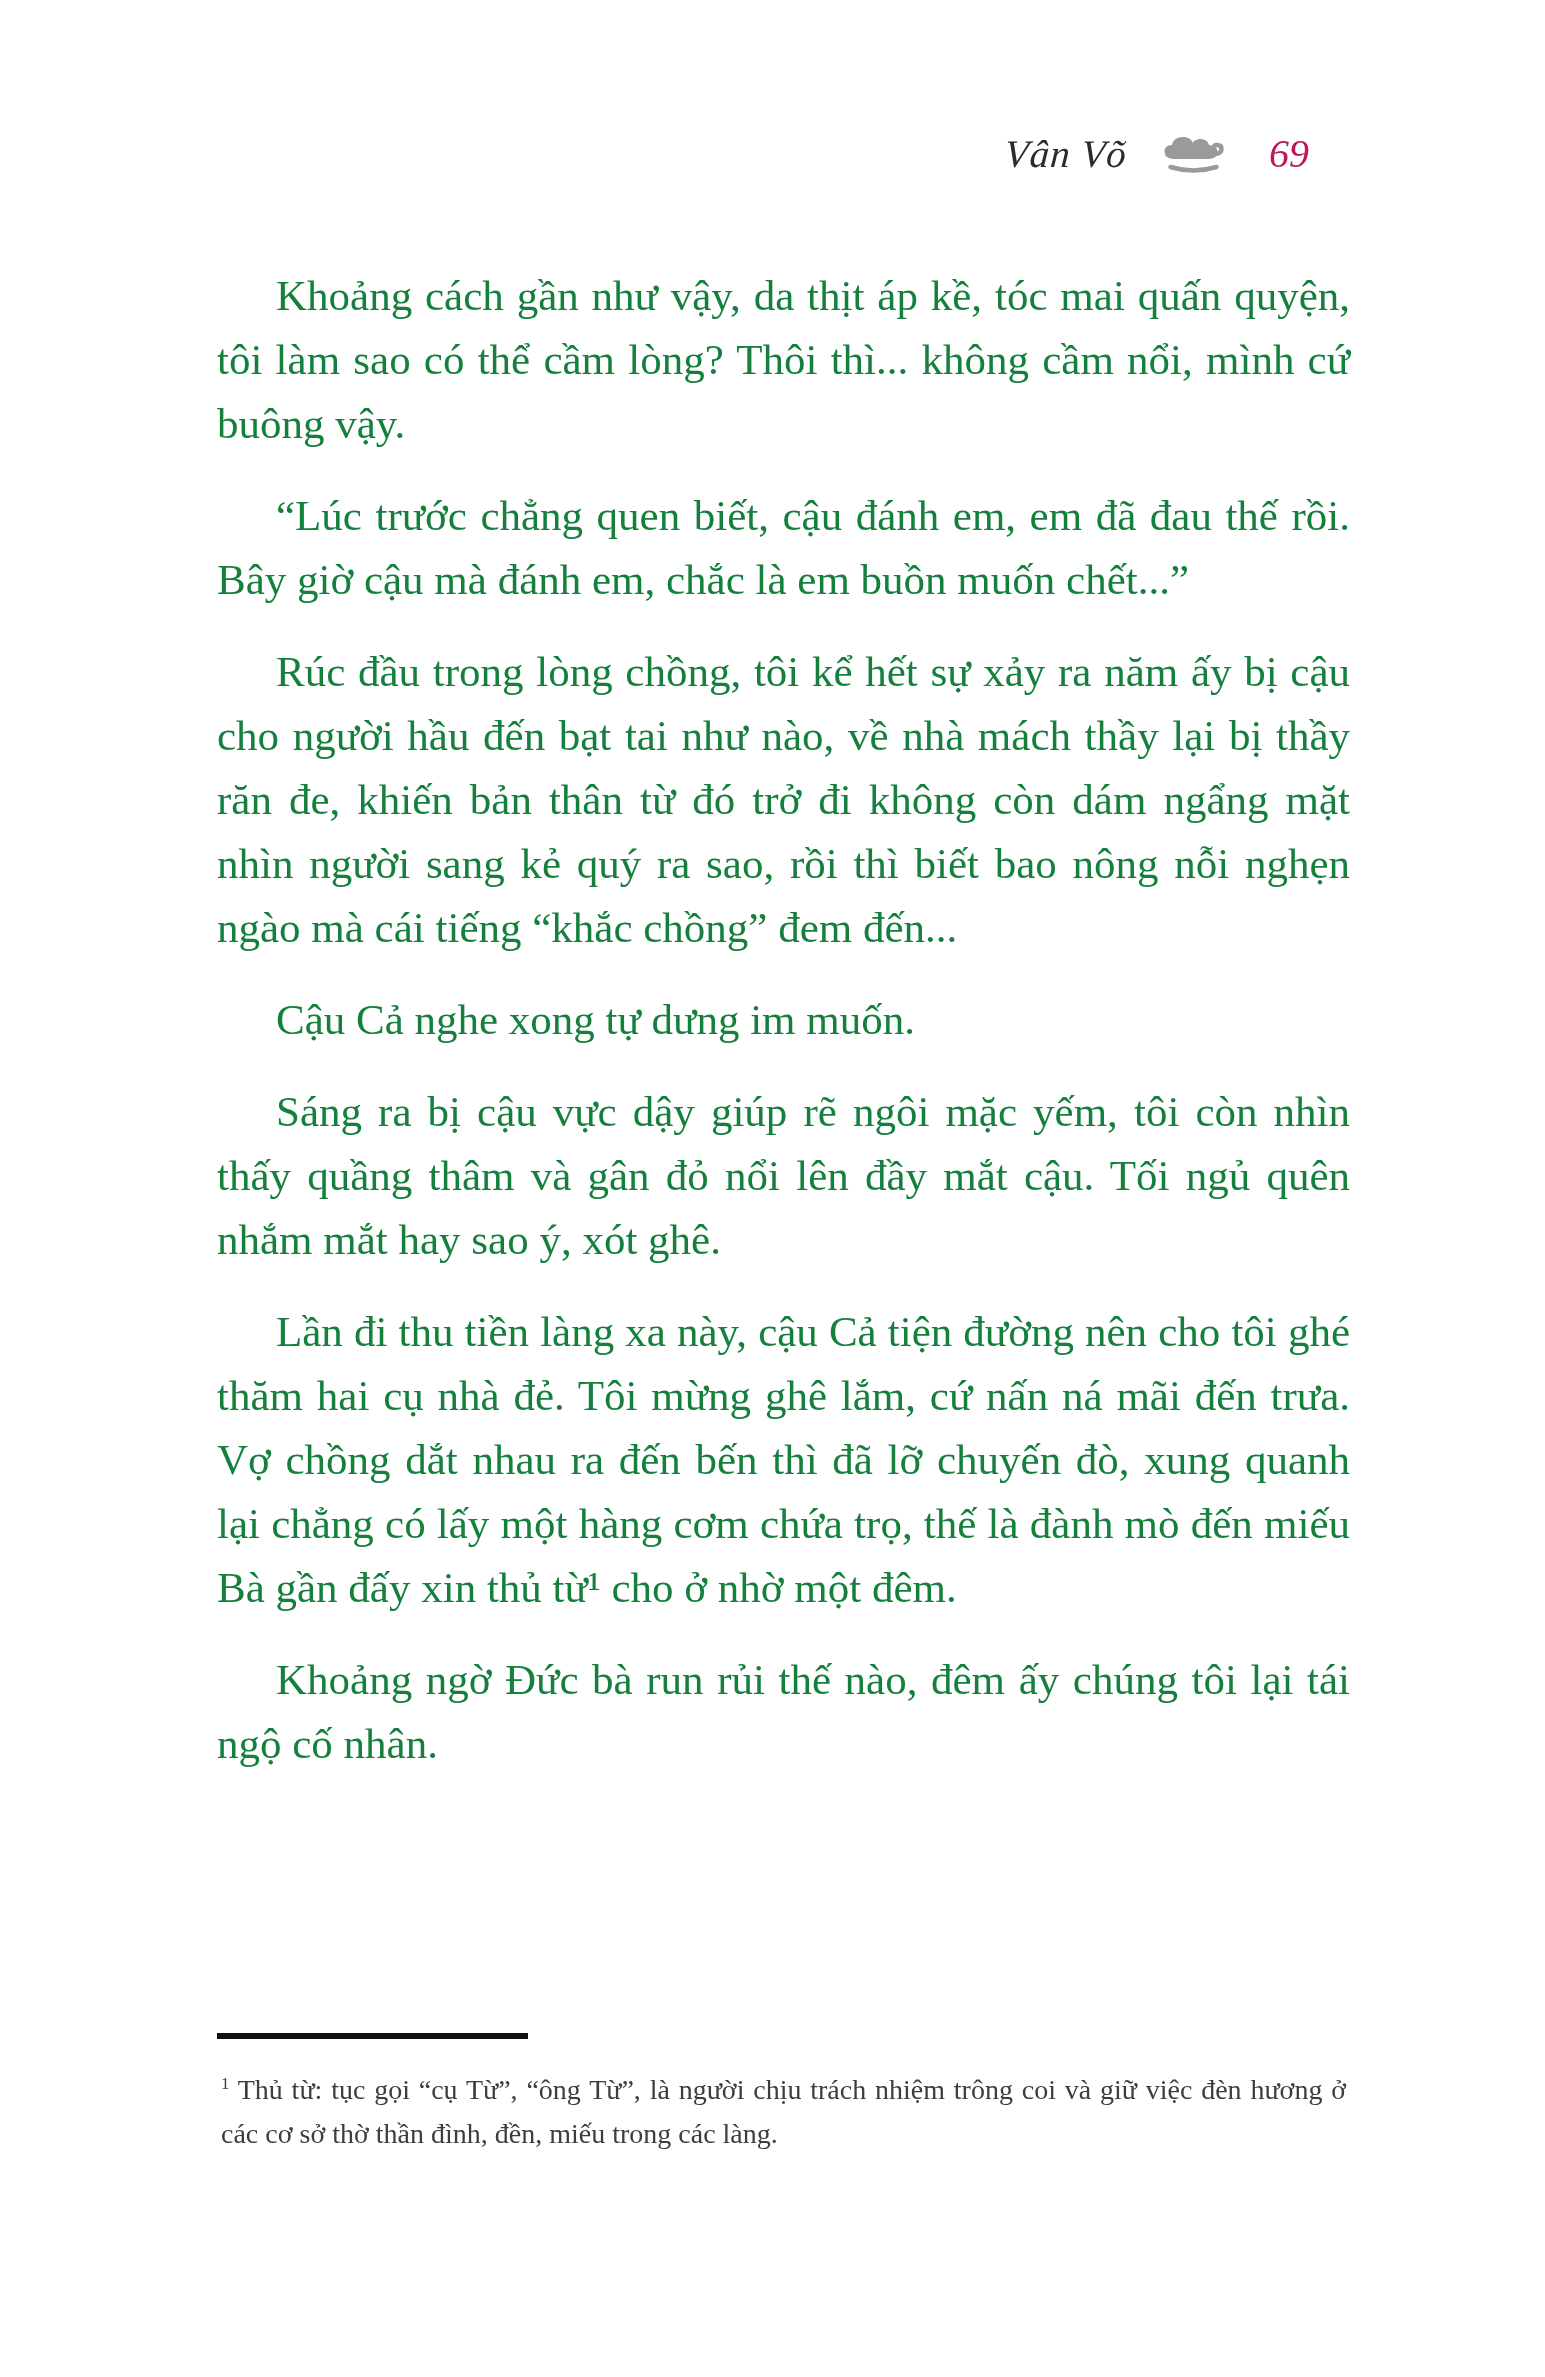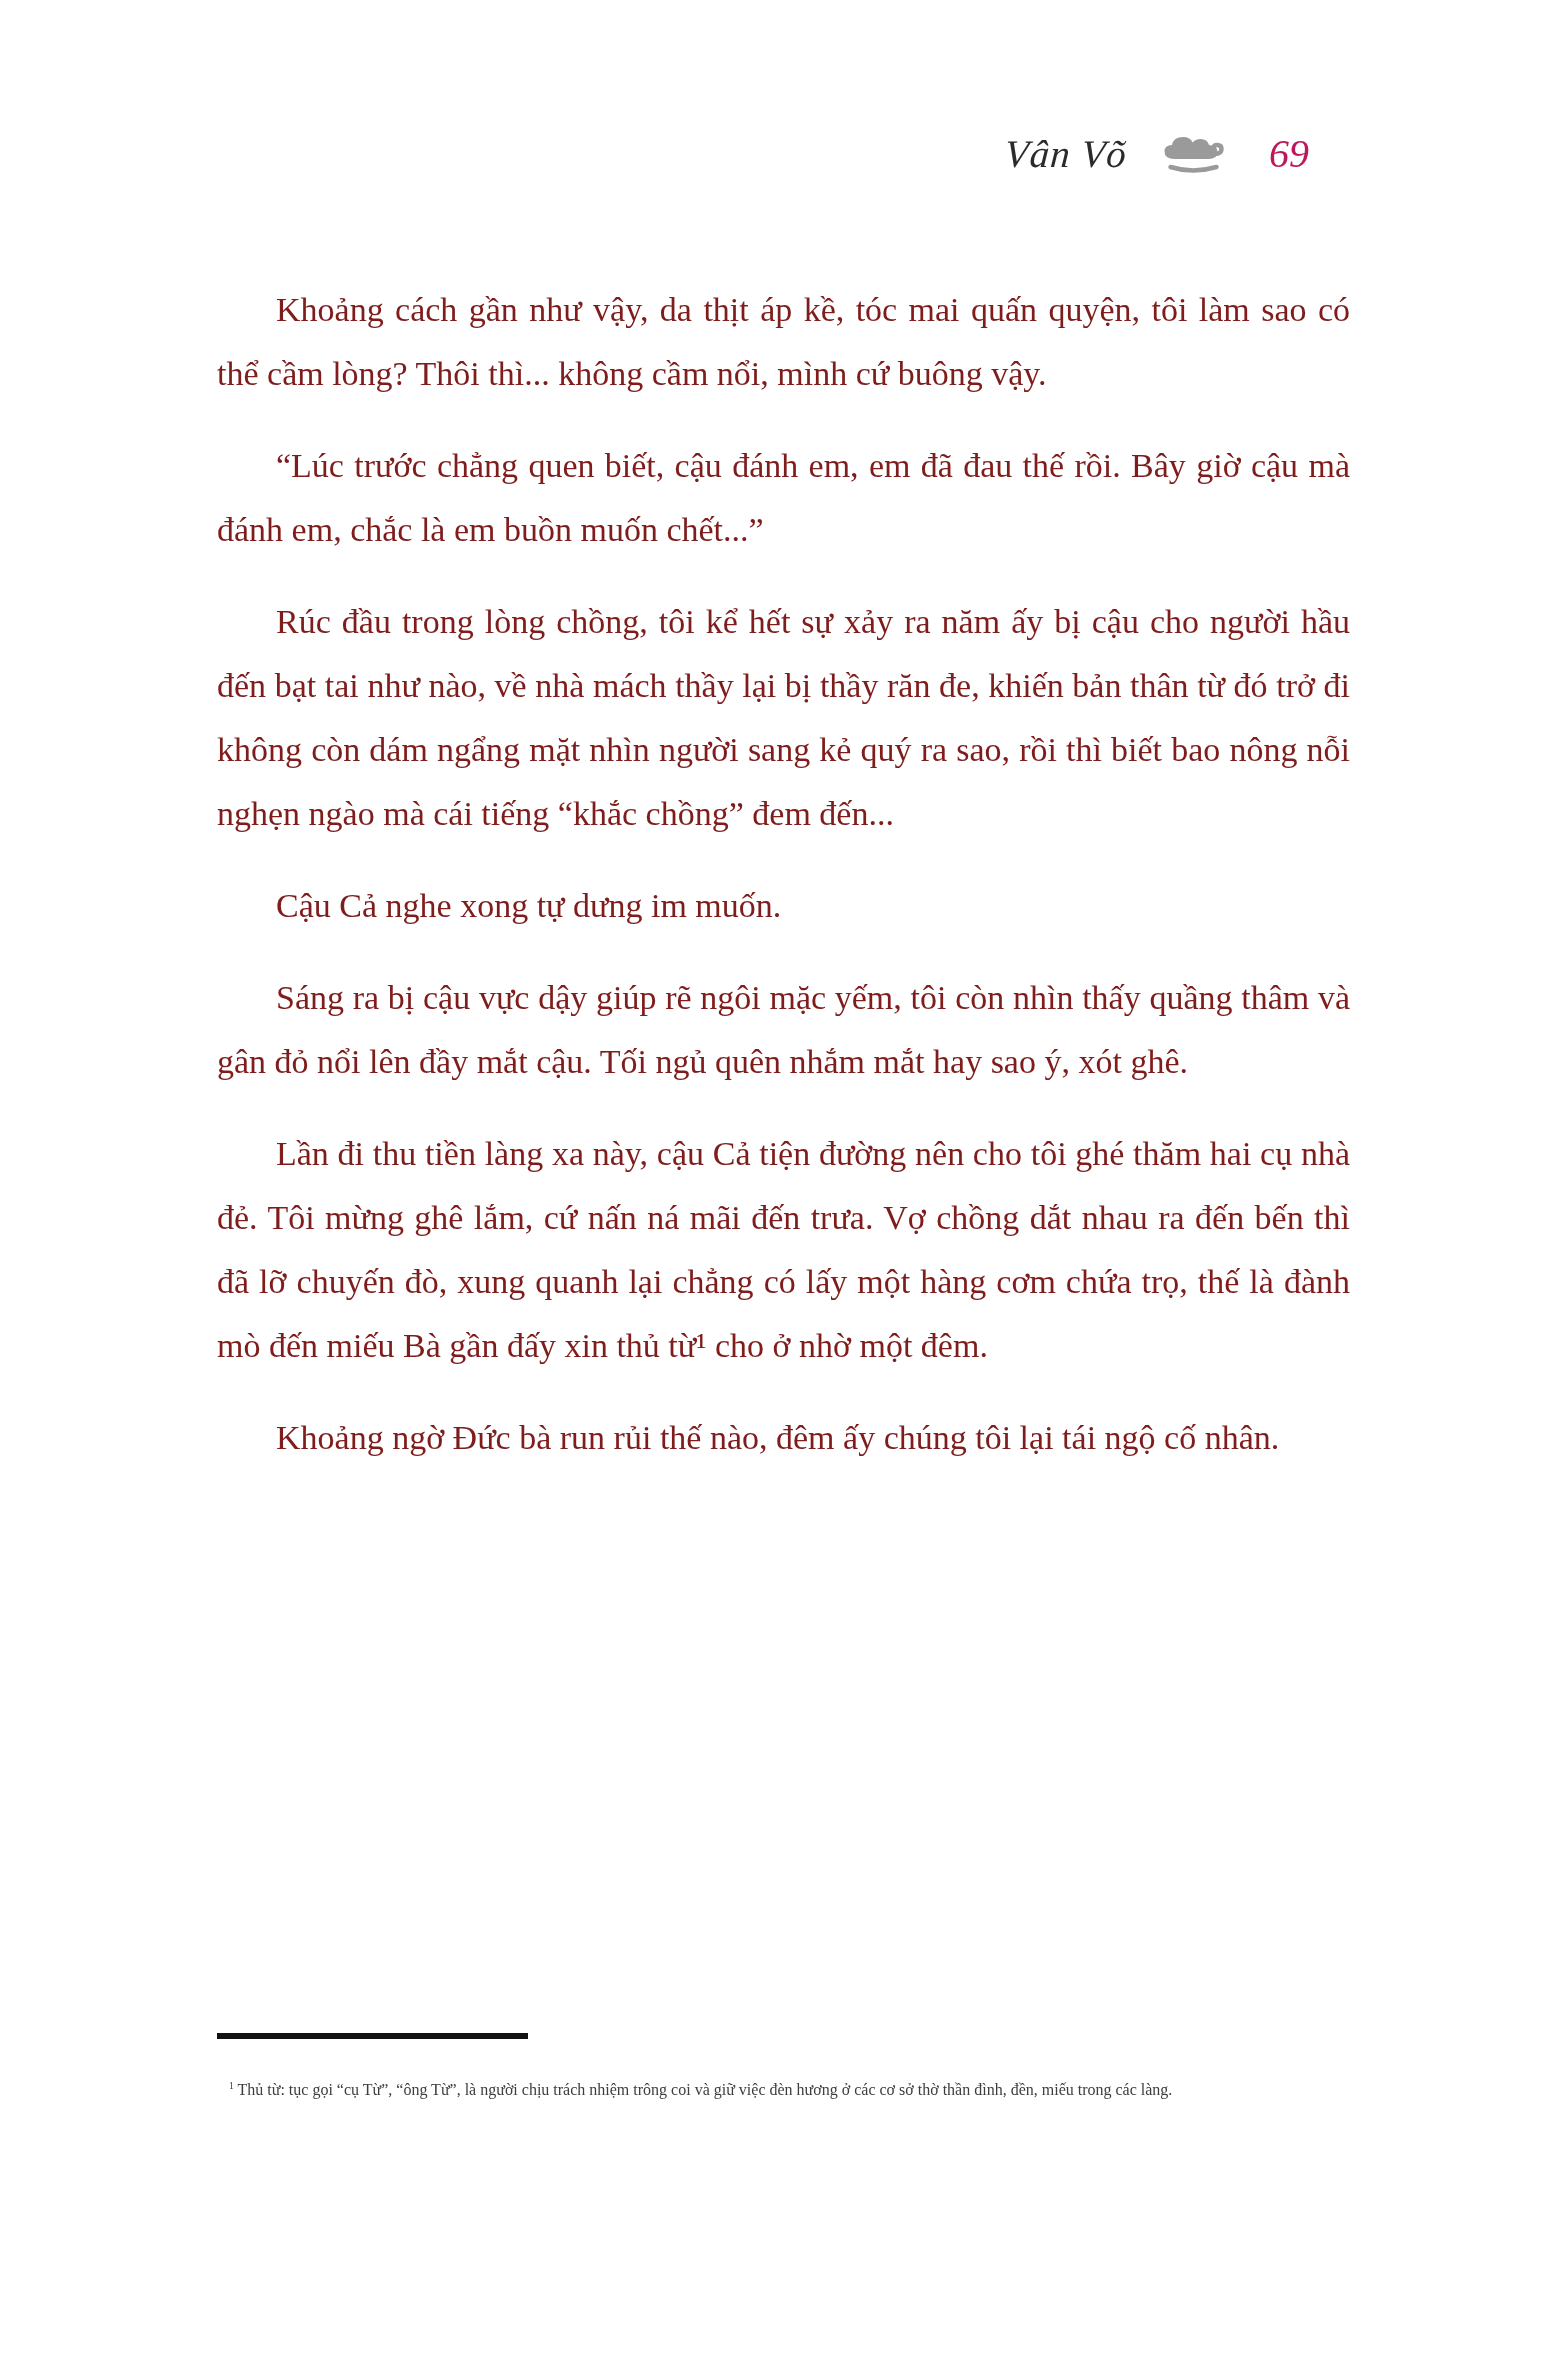--- a/index.html
+++ b/index.html
@@ -41,45 +41,45 @@
     font-size: 40px;
     color: #be185d;
   }
   .content {
     position: absolute;
     top: 262px;
     left: 217px;
     width: 1133px;
   }
   .content p {
-    margin: 16px 0 28px 0;
-    font-size: 34px;
+    margin: 2px 0 28px 0;
+    font-size: 43px;
     line-height: 64px;
     text-align: justify;
     text-indent: 59px;
-    color: #7f1d1d;
+    color: #15803d;
   }
   .footnote {
     position: absolute;
     left: 217px;
     top: 2033px;
     width: 1133px;
   }
   .footnote-rule {
     width: 311px;
     height: 6px;
     background: #121212;
     margin: 0 0 29px 0;
   }
   .footnote-text {
-    font-size: 16px;
+    font-size: 28px;
     line-height: 44px;
     text-align: justify;
     color: #3d3d3d;
-    margin: 12px;
+    margin: 4px;
   }
   .footnote-text sup {
     font-size: 60%;
     line-height: 0;
   }
 </style>
 </head>
 <body>
 
 <div class="page">

